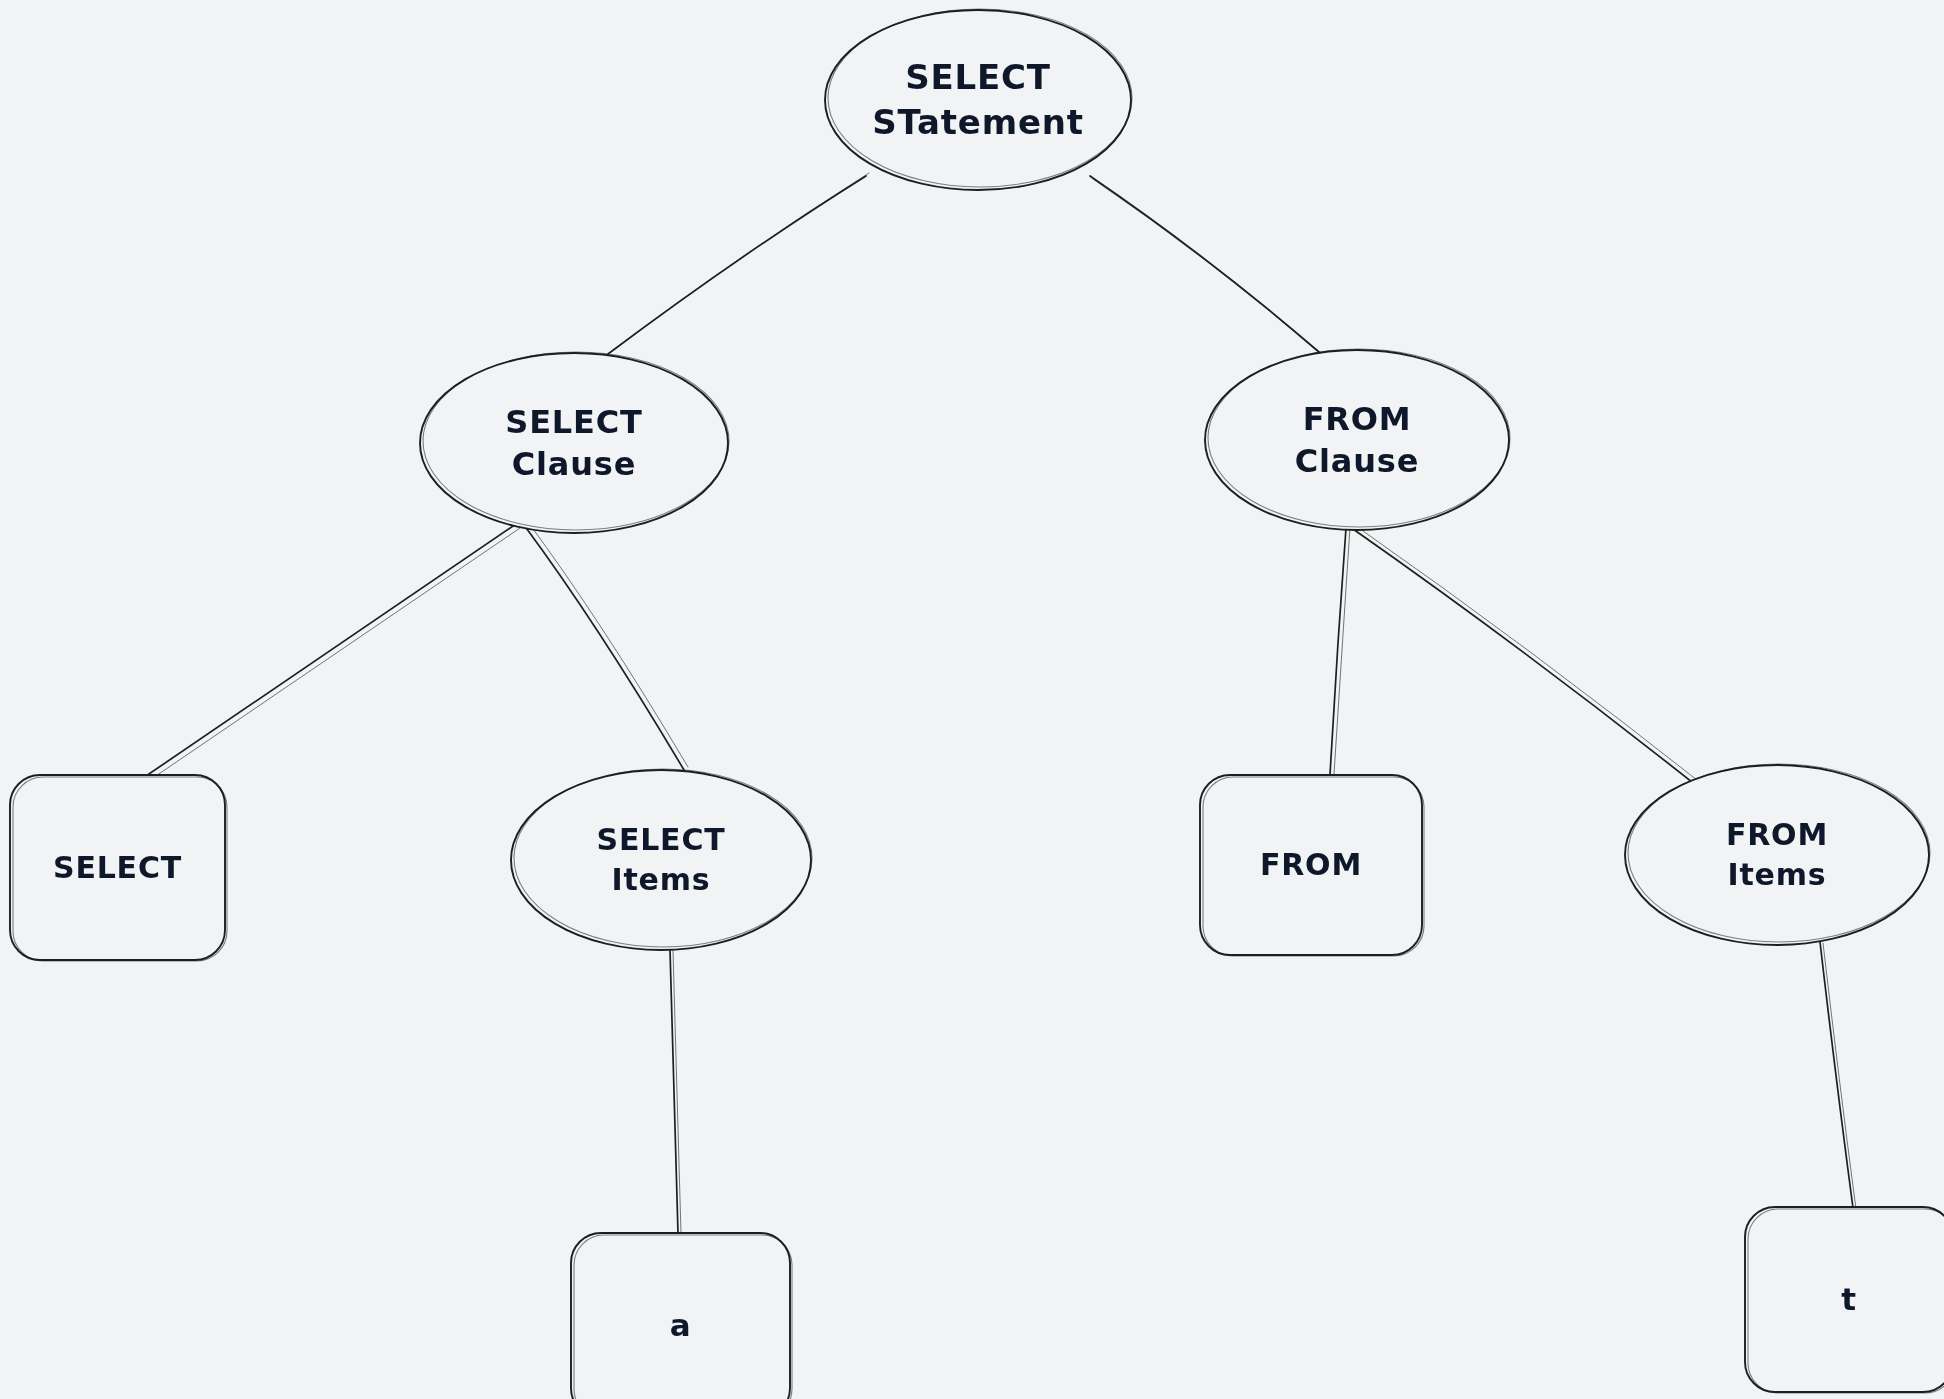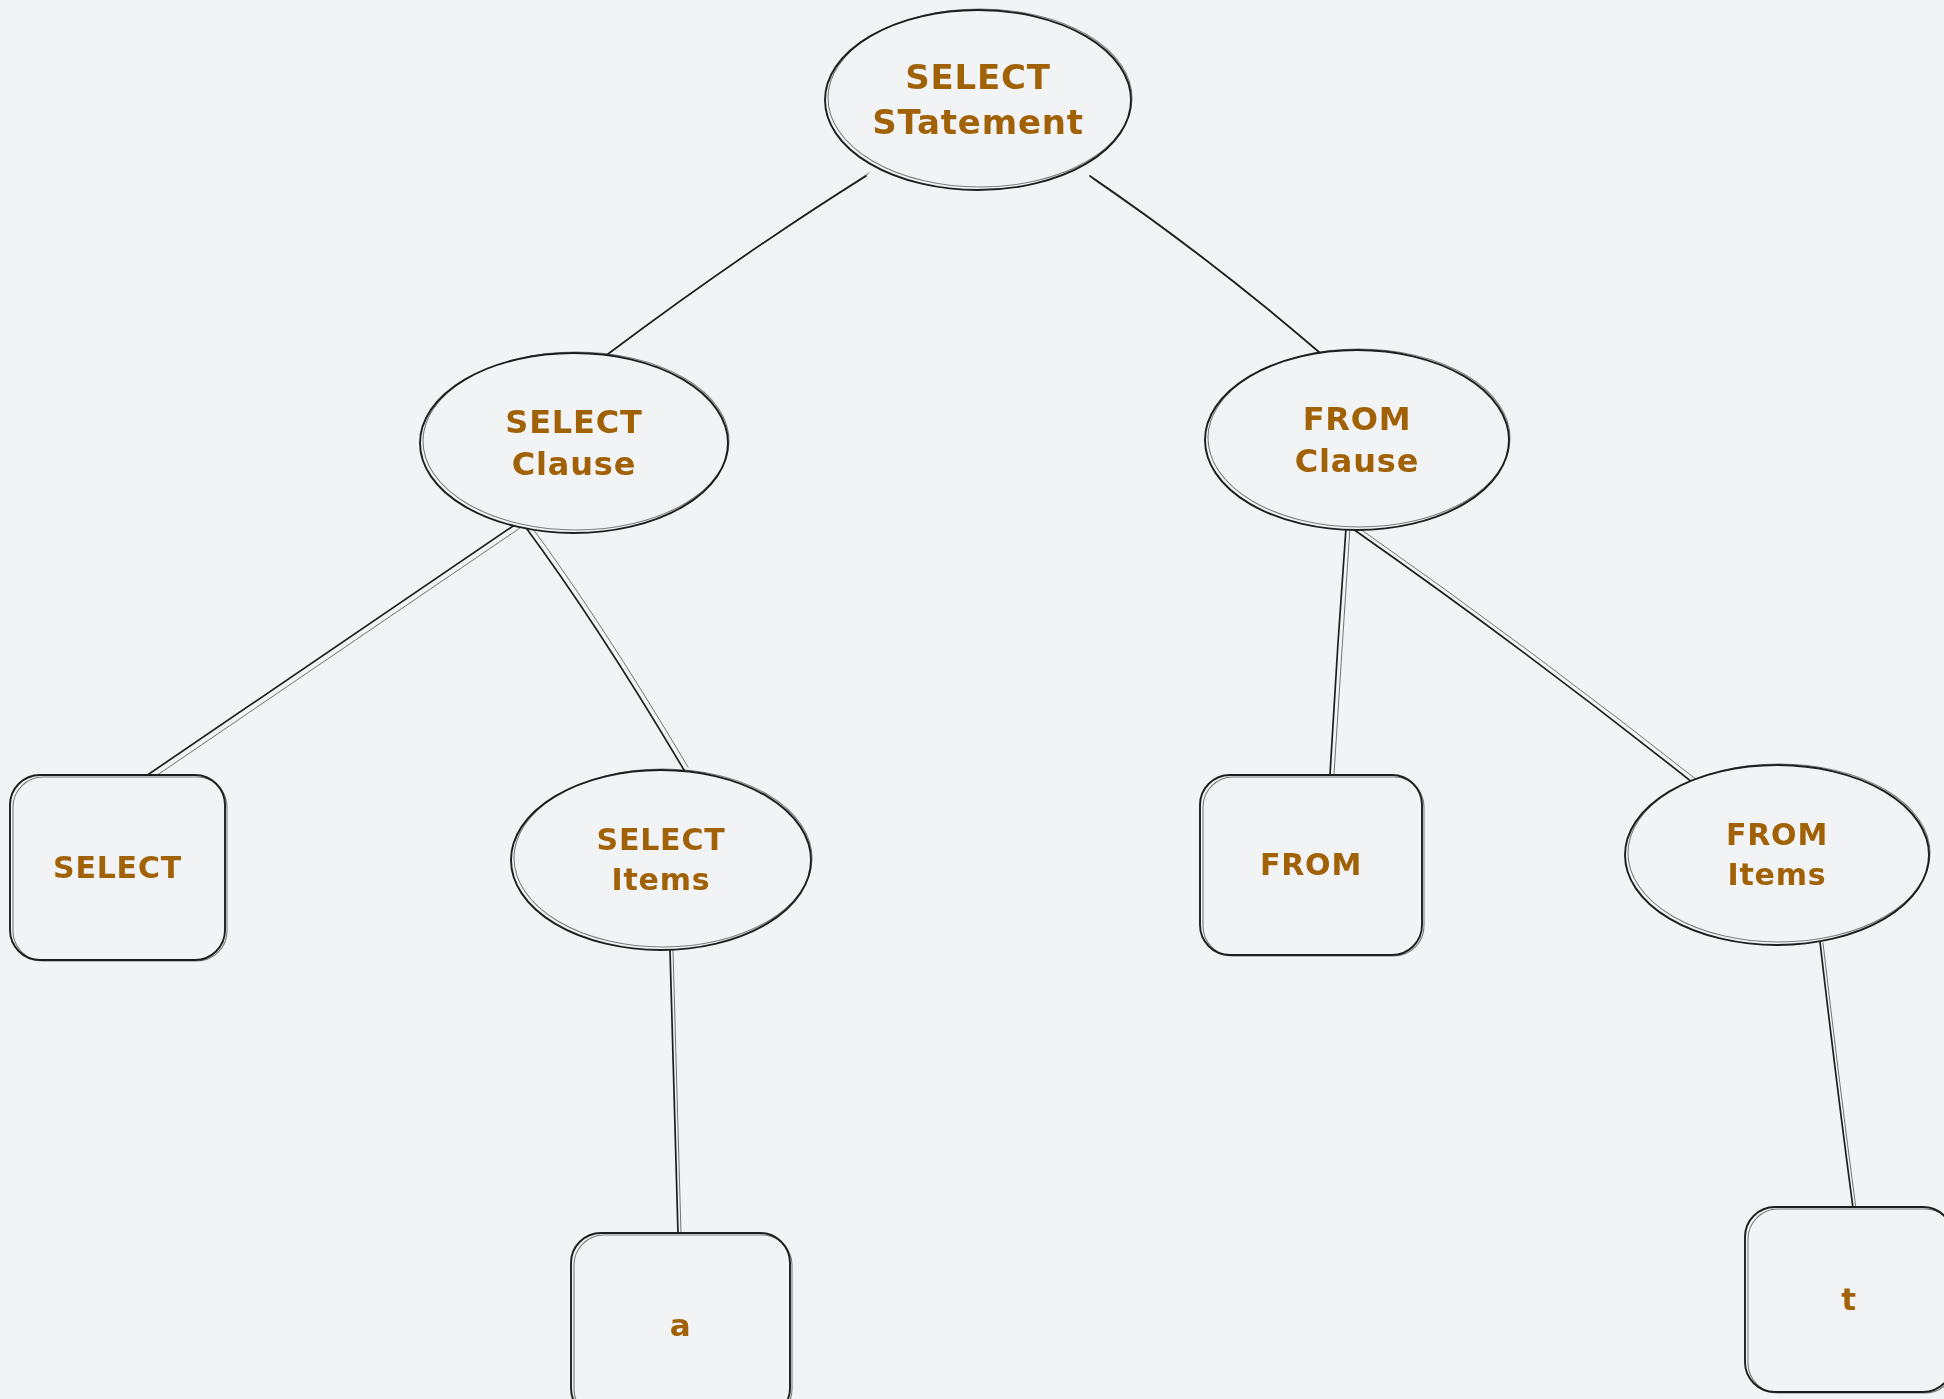--- a/index.html
+++ b/index.html
@@ -56,21 +56,21 @@
     stroke-linecap: round;
     opacity: 0.6;
   }
   .node-label {
     position: absolute;
     display: flex;
     flex-direction: column;
     align-items: center;
     justify-content: center;
     text-align: center;
-    color: #a16207;
+    color: #0f172a;
     font-family: "DejaVu Sans", sans-serif;
     font-weight: 700;
     letter-spacing: 0.8px;
     line-height: 1.32;
     pointer-events: none;
     -webkit-font-smoothing: antialiased;
   }
   .node-label .line-1,
   .node-label .line-2 {
     display: block;

